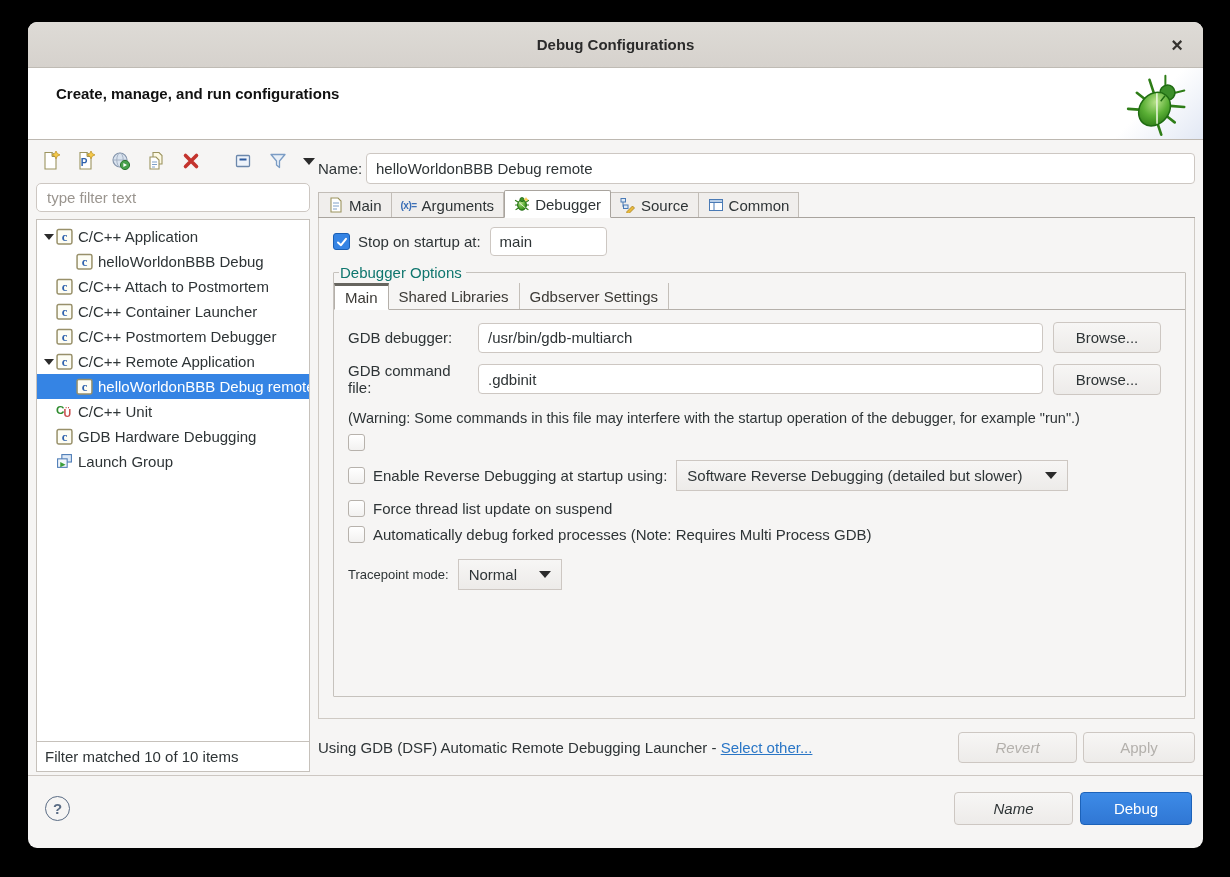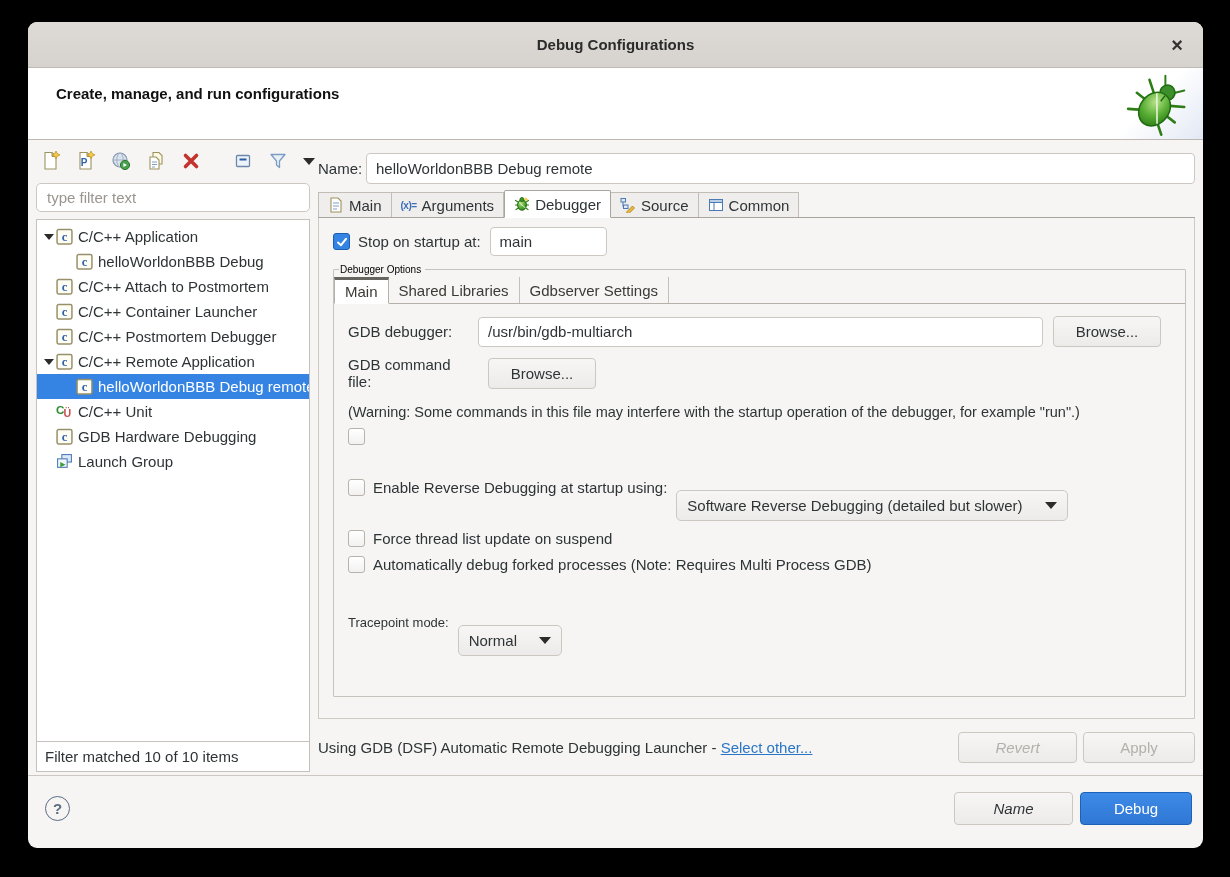--- a/index.html
+++ b/index.html
@@ -51,35 +51,35 @@
   .tab .ticon16{ width:16px; height:16px; }
   .args-glyph{ font-size:10px; font-weight:bold; color:#3b6fb6; letter-spacing:-0.5px; }
   
   .tabcontent{ flex:1; border:1px solid #cfcac4; border-top:none; padding:9px 0 0 14px; overflow:hidden; }
   .sos-row{ display:flex; align-items:center; }
   .checkbox{ width:17px; height:17px; border:1px solid #b7b2ac; border-radius:3px; background:linear-gradient(#fff,#f2f1f0); margin-right:8px; flex:0 0 17px; cursor:pointer; }
   .checkbox.checked{ background:#3584e4; border-color:#1a5fb4; display:flex; align-items:center; justify-content:center; }
   .cb-label{ font-size:15px; }
   .sos-row .text-field{ width:117px; height:29px; margin-left:9px; }
   fieldset.group{ margin:8px 8px 0 0; border:1px solid #c6c2bd; border-radius:1px; padding:0; height:433px; }
-  fieldset.group legend{ font-size:10px; color:#000000; margin-left:5px; padding:0 4px 0 1px; }
+  fieldset.group legend{ font-size:15px; color:#0f766e; margin-left:5px; padding:0 4px 0 1px; }
   .inner-tabbar{ display:flex; border-bottom:1px solid #b5b0aa; height:27px; margin-top:2px; }
   .itab{ padding:0 10px; display:flex; align-items:center; font-size:15px; border-right:1px solid #c4bfb9; cursor:pointer; color:#3c3a36; }
   .itab.active{ background:#fff; border-top:3px solid #67655f; border-left:1px solid #b5b0aa; border-right:1px solid #b5b0aa; margin-bottom:-1px; border-bottom:1px solid #fff; font-weight:normal; }
   .group-body{ padding:12px 0 0 14px; }
   .frow{ display:flex; align-items:center; margin-bottom:9px; }
   .frow .flabel{ width:130px; font-size:15px; flex:0 0 130px; }
   .frow .text-field{ height:30px; flex:1; }
   .btn{ height:31px; border:1px solid #cdc7c2; border-radius:4px; background:linear-gradient(#f7f6f5,#edebe9); font-size:15px; color:#2e3436;
         display:flex; align-items:center; justify-content:center; cursor:pointer; font-family:inherit; }
   .frow .btn.browse{ width:108px; margin:0 24px 0 10px; flex:0 0 108px; }
   .warning{ font-size:14.5px; margin:14px 0 8px 0; color:#2e3436; }
   .cbrow{ display:flex; align-items:center; margin-bottom:9px; }
-  .combo{ height:31px; border:1px solid #cdc7c2; border-radius:5px; background:linear-gradient(#f7f6f5,#edebe9); display:flex; align-items:center;
-          padding:0 10px; font-size:15px; gap:22px; cursor:pointer;margin-top:36px; }
+  .combo{ height:31px; border:1px solid #cdc7c2; border-radius:0; background:linear-gradient(#f7f6f5,#edebe9); display:flex; align-items:center;
+          padding:0 10px; font-size:15px; gap:22px; cursor:pointer; }
   .combo .chev{ width:0; height:0; border-left:6px solid transparent; border-right:6px solid transparent; border-top:7px solid #2b2b2b; }
   .cbrow .combo{ margin-left:9px; }
   .trace-row{ display:flex; align-items:center; margin-top:16px; }
   .trace-row .flabel{ font-size:13px; margin-right:9px; }
   
   .status-row{ flex:0 0 56px; display:flex; align-items:center; }
   .status-text{ font-size:15px; }
   .status-text a{ color:#2a76c6; text-decoration:underline; cursor:pointer; }
   .status-row .spacer{ flex:1; }
   .btn.disabled{ color:#b3b0ac; cursor:default; }
@@ -387,20 +387,21 @@
           <div class="group-body">
 
             <div class="frow">
               <span class="flabel">GDB debugger:</span>
               <input class="text-field" type="text" value="/usr/bin/gdb-multiarch" style="">
               <button class="btn browse">Browse...</button>
             </div>
 
             <div class="frow">
               <span class="flabel">GDB command file:</span>
+              <input class="text-field" type="text" value=".gdbinit" style="">
               <button class="btn browse">Browse...</button>
             </div>
 
             <div class="warning">(Warning: Some commands in this file may interfere with the startup operation of the debugger, for example "run".)</div>
 
             <div class="cbrow">
               <div class="checkbox"></div>
             </div>
 
             <div class="cbrow">

